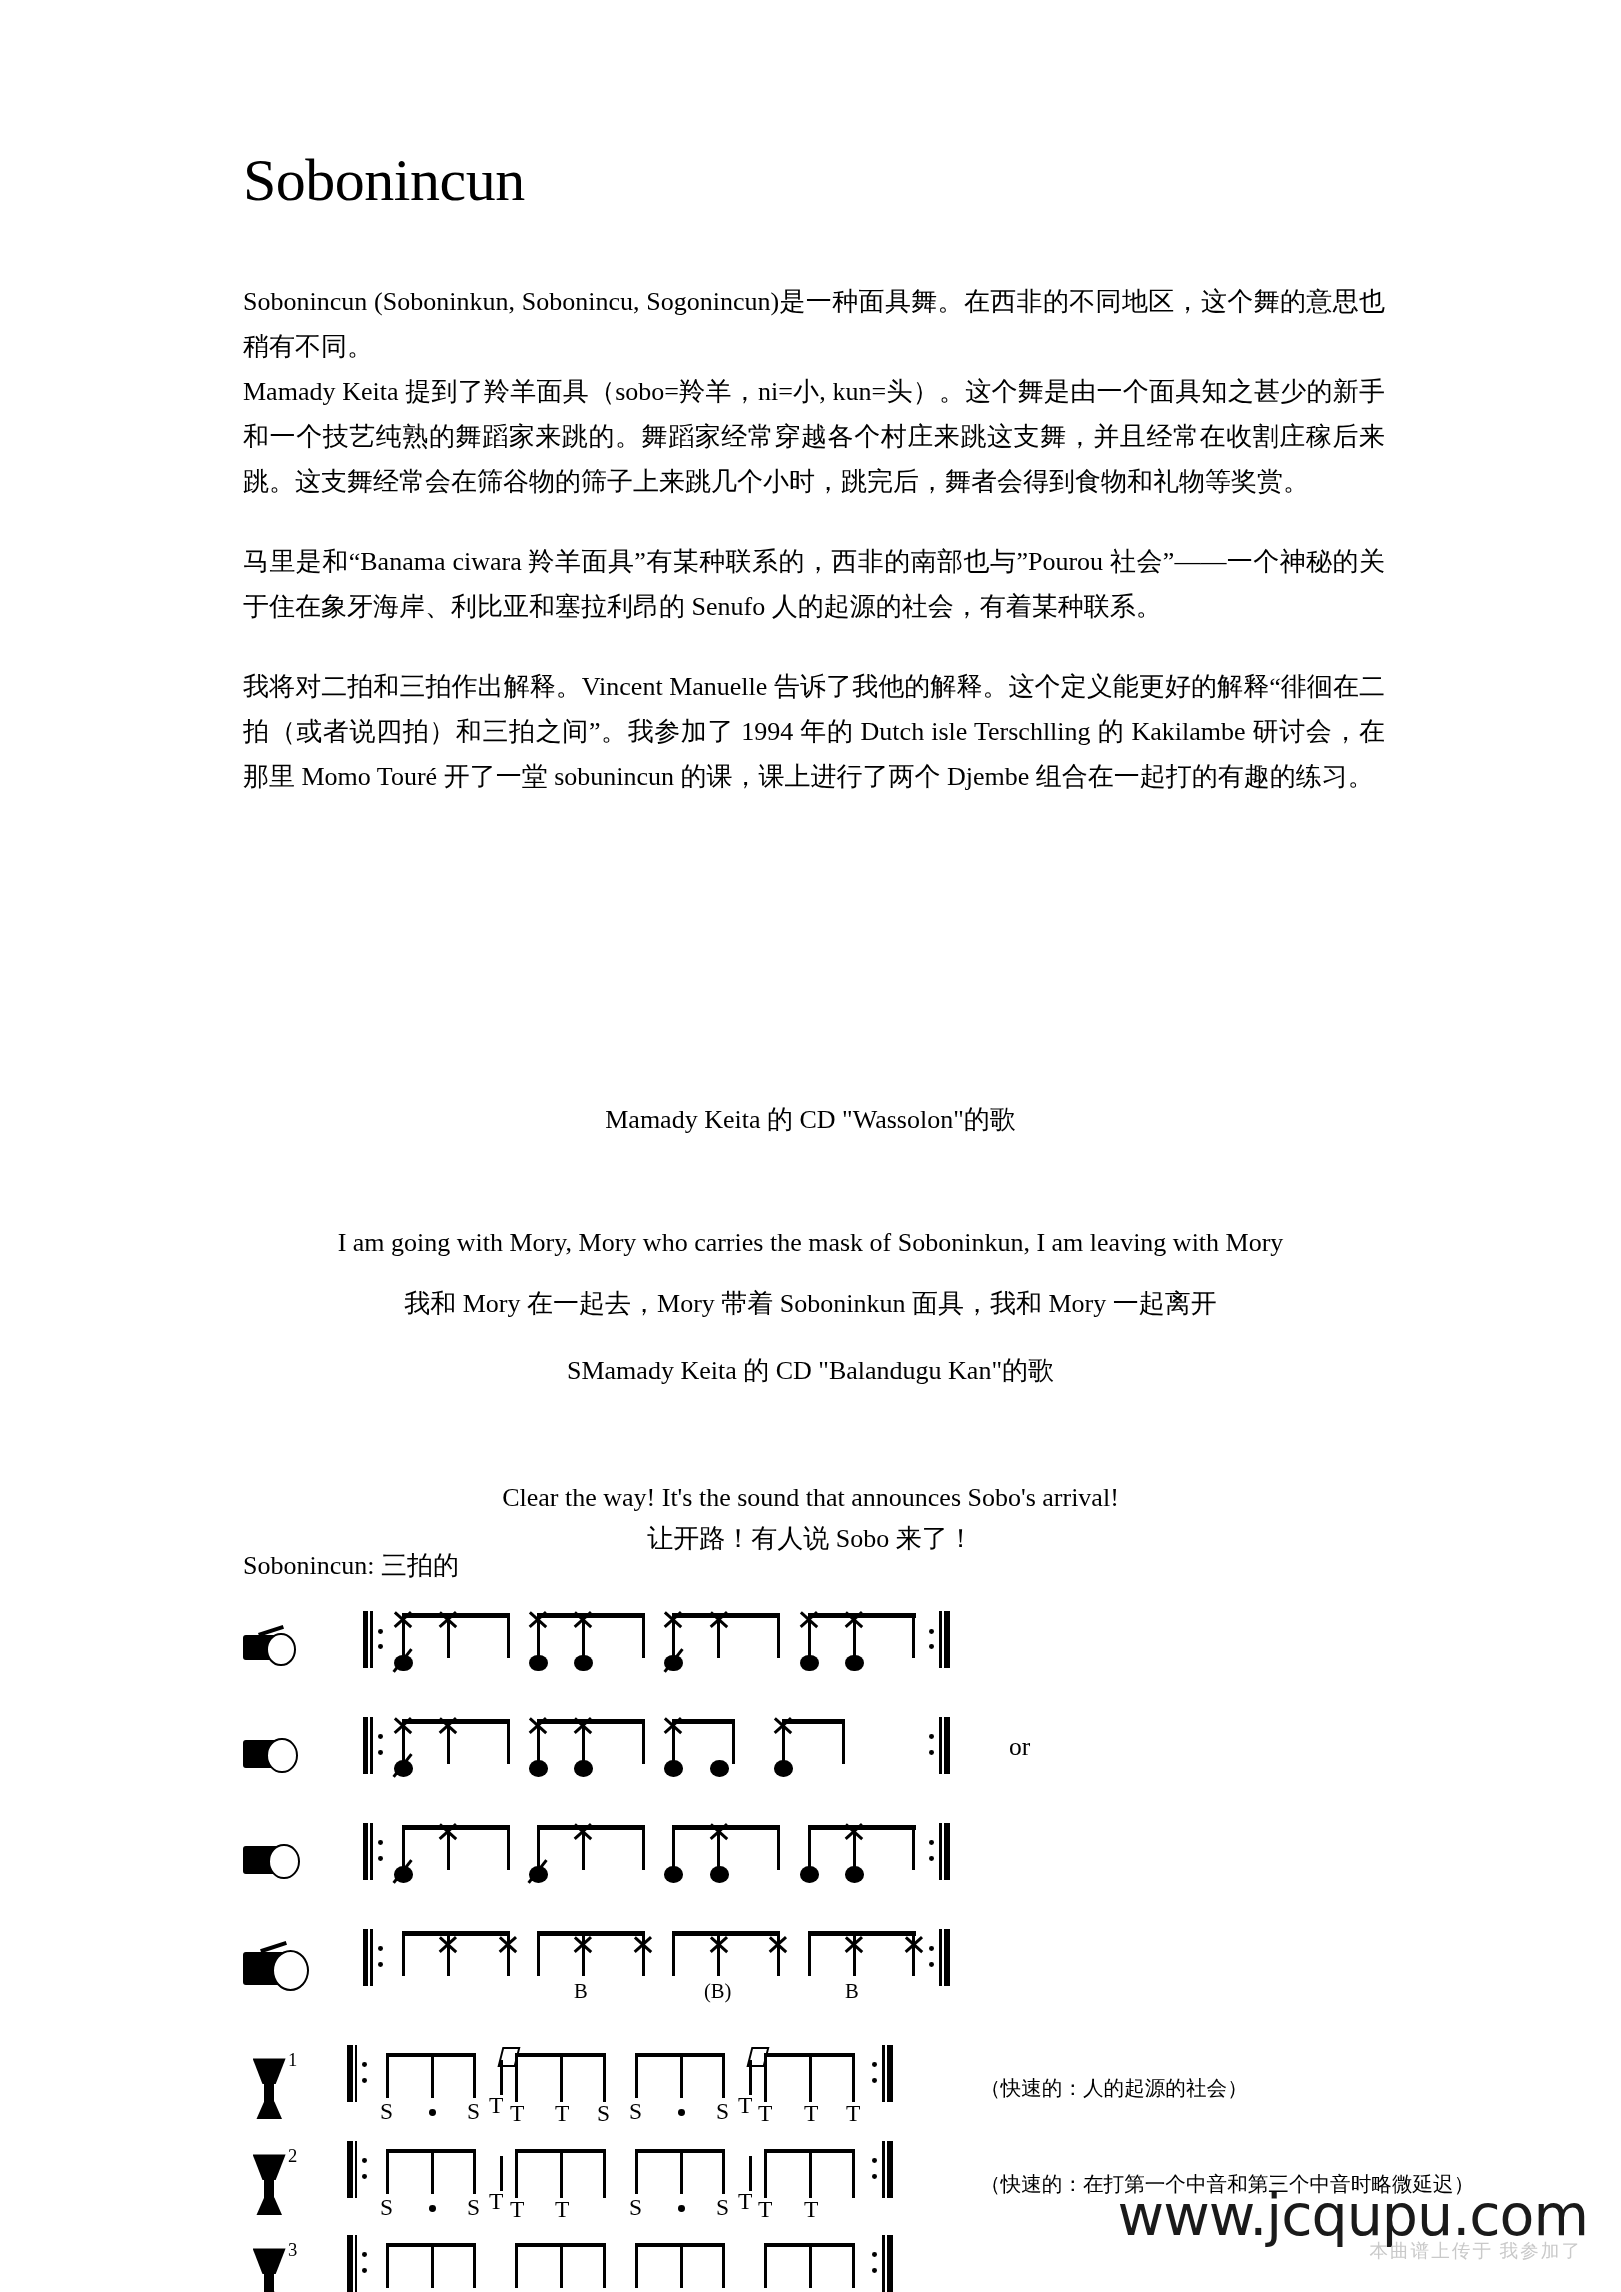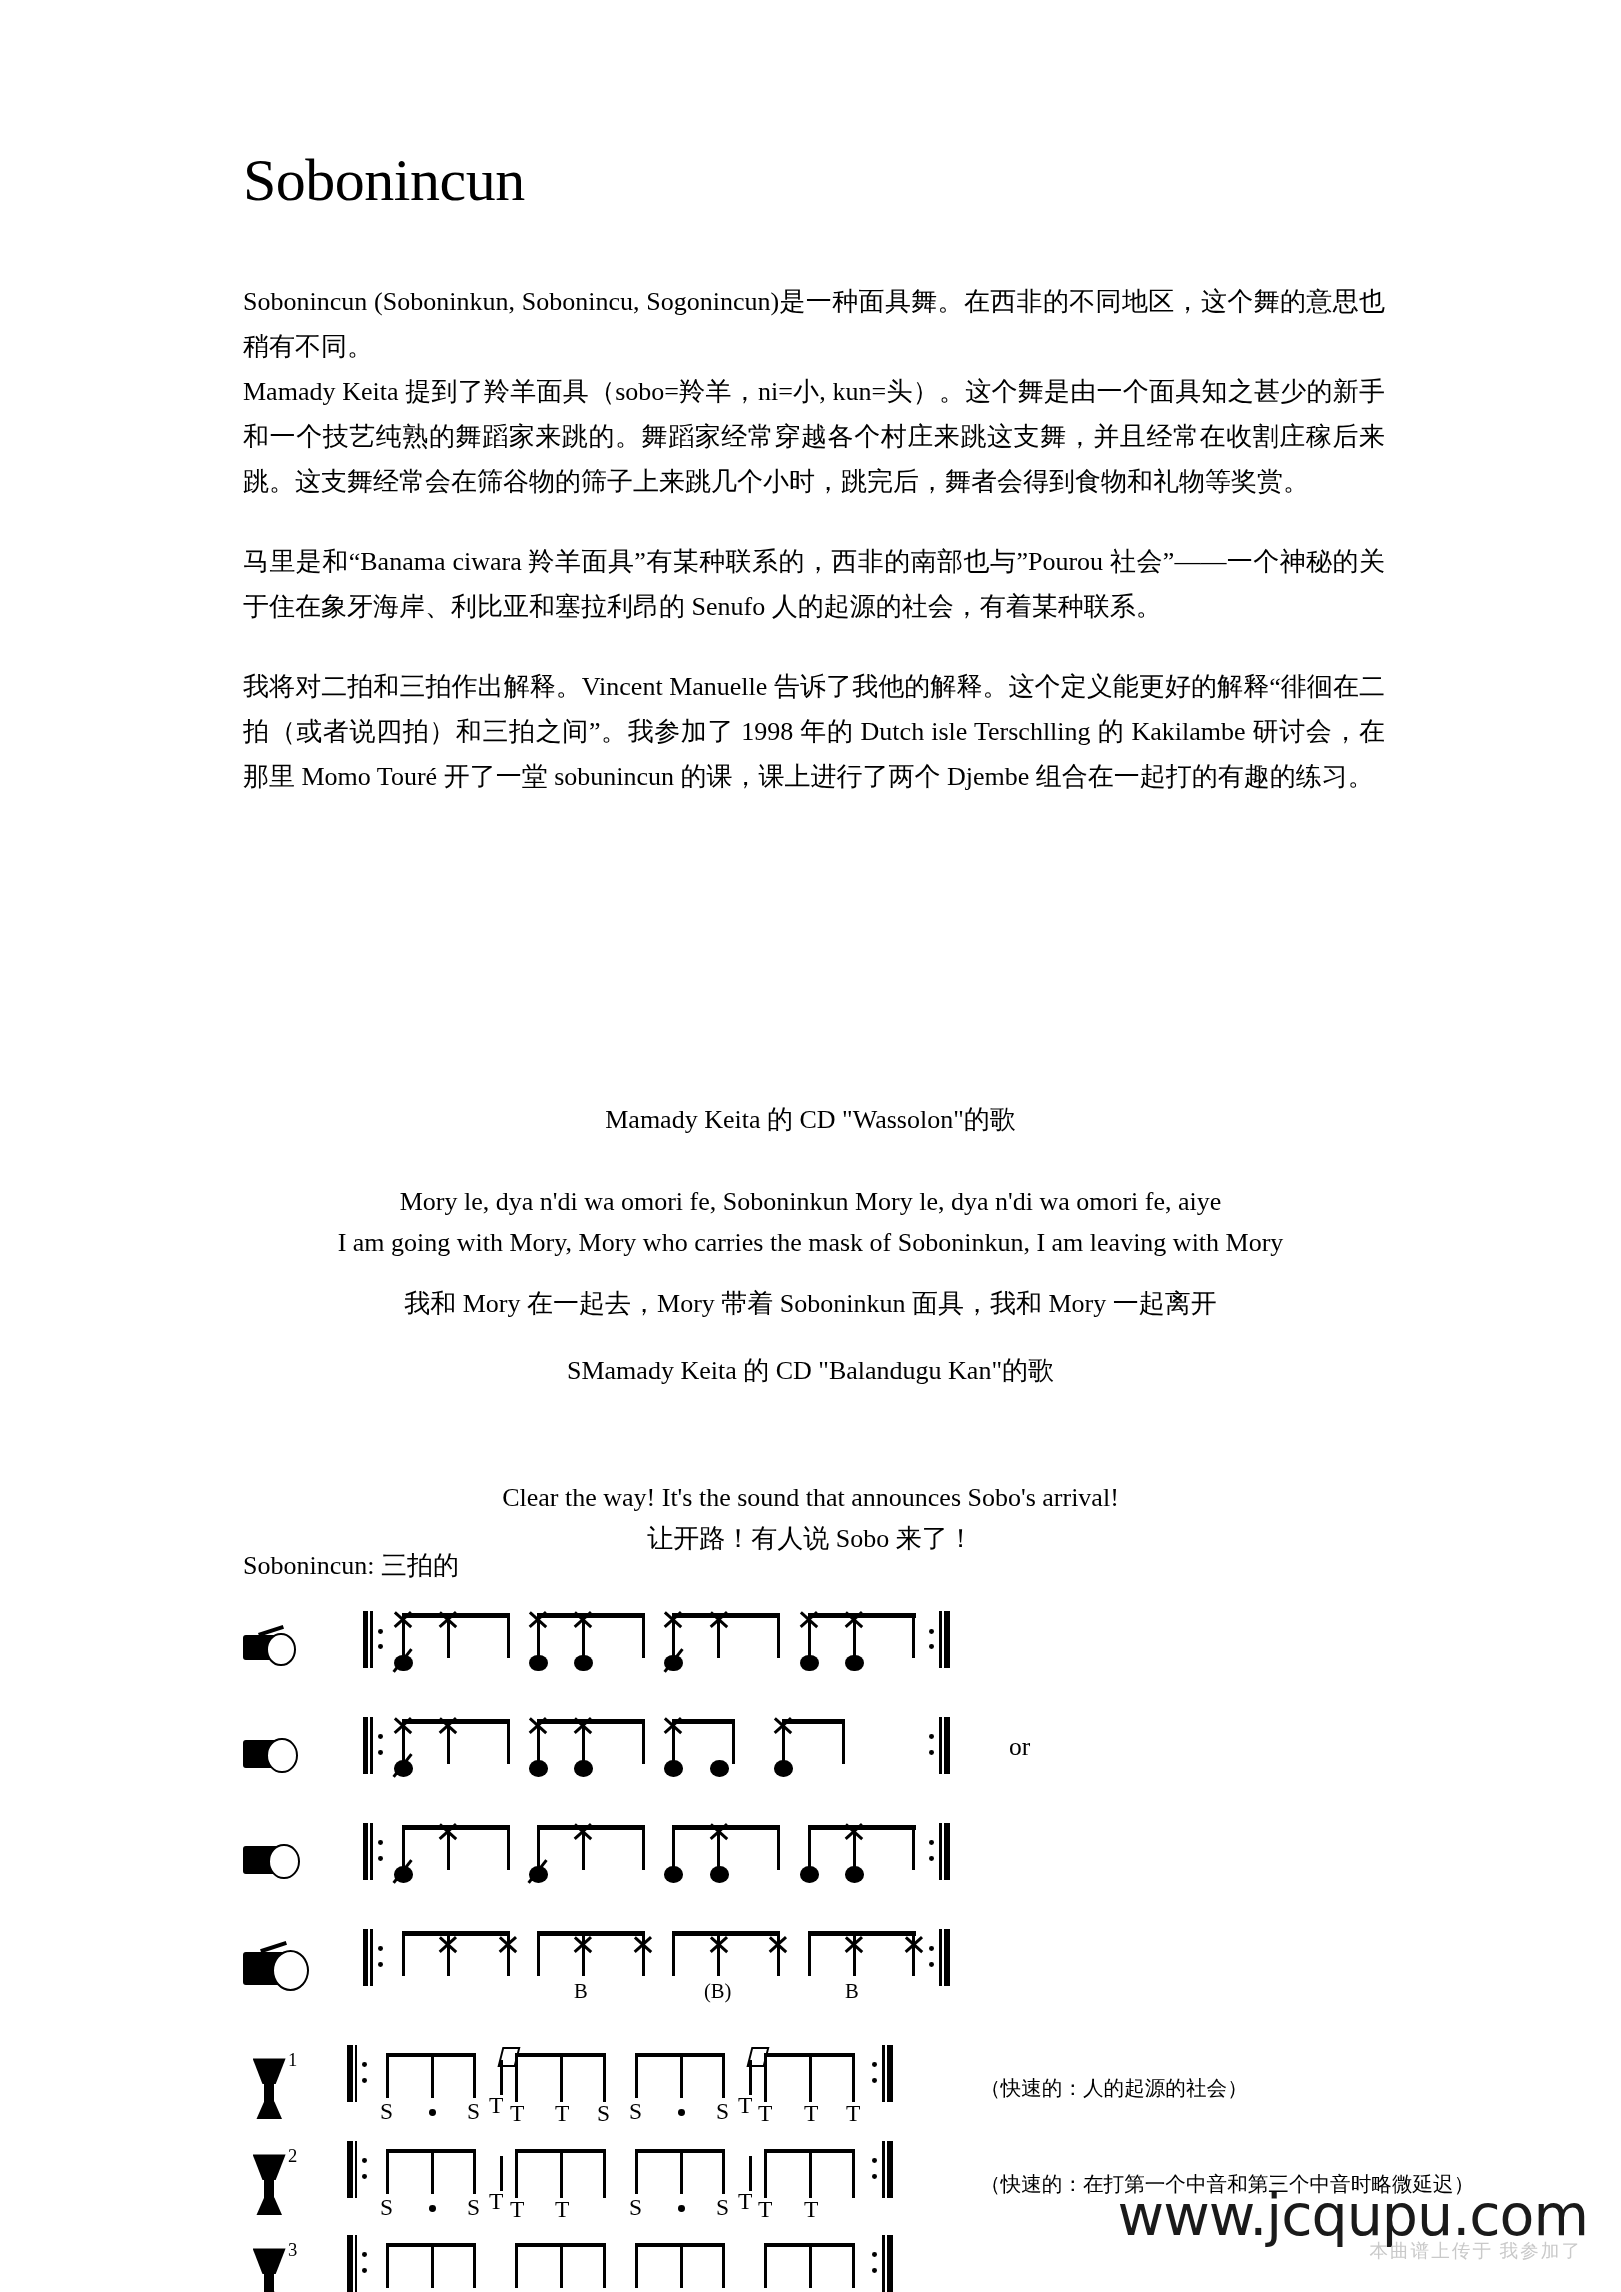--- a/index.html
+++ b/index.html
@@ -284,25 +284,24 @@
 <body>
 
 <div class="page">
 
   <h1 class="doc-title">Sobonincun</h1>
 
   <div class="body-col">
     <p class="para">Sobonincun (Soboninkun, Sobonincu, Sogonincun)是一种面具舞。在西非的不同地区，这个舞的意思也稍有不同。</p>
     <p class="para">Mamady Keita 提到了羚羊面具（sobo=羚羊，ni=小, kun=头）。这个舞是由一个面具知之甚少的新手和一个技艺纯熟的舞蹈家来跳的。舞蹈家经常穿越各个村庄来跳这支舞，并且经常在收割庄稼后来跳。这支舞经常会在筛谷物的筛子上来跳几个小时，跳完后，舞者会得到食物和礼物等奖赏。</p>
     <p class="para gap-before">马里是和“Banama ciwara 羚羊面具”有某种联系的，西非的南部也与”Pourou 社会”——一个神秘的关于住在象牙海岸、利比亚和塞拉利昂的 Senufo 人的起源的社会，有着某种联系。</p>
-    <p class="para gap-before">我将对二拍和三拍作出解释。Vincent Manuelle 告诉了我他的解释。这个定义能更好的解释“徘徊在二拍（或者说四拍）和三拍之间”。我参加了 1998 年的 Dutch isle Terschlling 的 Kakilambe 研讨会，在那里 Momo Touré 开了一堂 sobunincun 的课，课上进行了两个 Djembe 组合在一起打的有趣的练习。</p>
+    <p class="para gap-before">我将对二拍和三拍作出解释。Vincent Manuelle 告诉了我他的解释。这个定义能更好的解释“徘徊在二拍（或者说四拍）和三拍之间”。我参加了 1994 年的 Dutch isle Terschlling 的 Kakilambe 研讨会，在那里 Momo Touré 开了一堂 sobunincun 的课，课上进行了两个 Djembe 组合在一起打的有趣的练习。</p>
   </div>
 
   <div class="center-line" style="top:1100px">Mamady Keita 的 CD "Wassolon"的歌</div>
-  <div class="center-line" style="top:1182px">Mory le, dya n'di wa omori fe, Soboninkun Mory le, dya n'di wa omori fe, aiye</div>
   <div class="center-line" style="top:1223px">I am going with Mory, Mory who carries the mask of Soboninkun, I am leaving with Mory</div>
   <div class="center-line" style="top:1284px">我和 Mory 在一起去，Mory 带着 Soboninkun 面具，我和 Mory 一起离开</div>
 
   <div class="center-line" style="top:1351px">SMamady Keita 的 CD "Balandugu Kan"的歌</div>
   <div class="center-line" style="top:1478px">Clear the way! It's the sound that announces Sobo's arrival!</div>
   <div class="center-line" style="top:1519px">让开路！有人说 Sobo 来了！</div>
 
   <div class="section-label" style="top:1549px">Sobonincun: 三拍的</div>
 
   <div class="notation">

